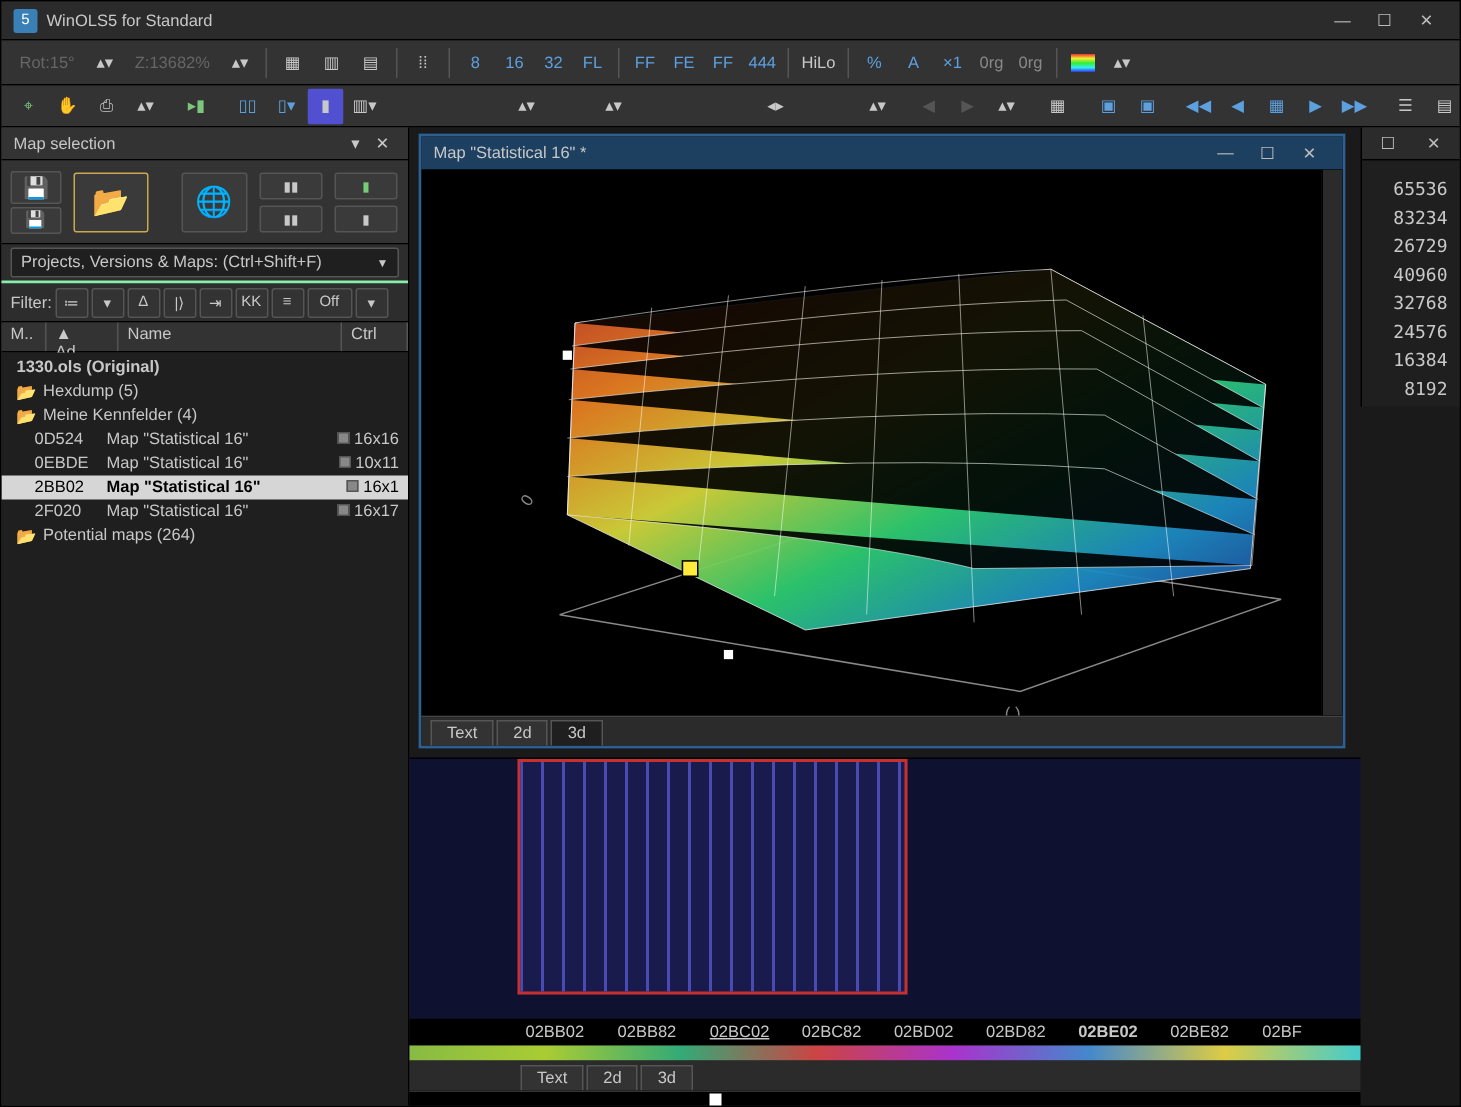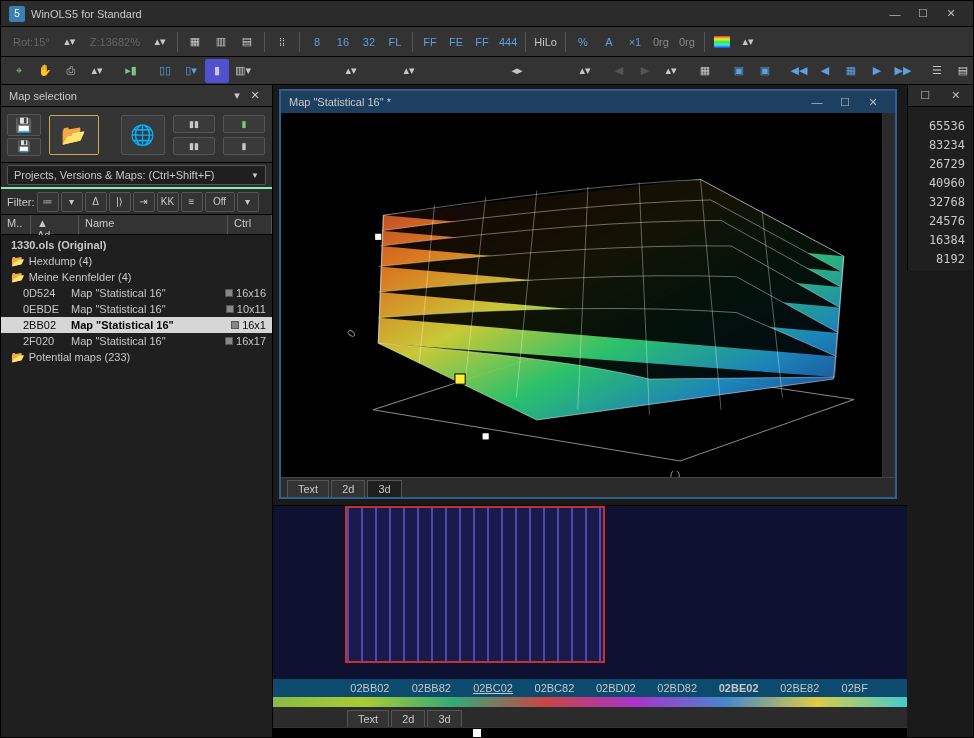--- a/index.html
+++ b/index.html
@@ -53,21 +53,21 @@
 .maptabs .tab{padding:2px 10px;background:#333;border:1px solid #555;border-bottom:none;margin-right:2px;font-size:11px}
 .maptabs .tab.act{background:#1f1f1f}
 .rightstrip{position:absolute;right:0;top:0;width:66px;background:#1f1f1f;border-left:1px solid #000;display:flex;flex-direction:column}
 .rightstrip .rtitle{height:22px;background:#2b2b2b;display:flex;align-items:center;justify-content:flex-end;gap:8px;padding:0 6px;border-bottom:1px solid #000}
 .rvals{flex:1;display:flex;flex-direction:column;padding-top:12px}
 .rvals div{height:19px;text-align:right;padding-right:8px;font-family:monospace;font-size:12px}
 .bottom{position:absolute;left:0;right:66px;top:420px;bottom:0;display:flex;flex-direction:column}
 .btop{flex:1;background:#0e1230;position:relative;border-top:1px solid #000}
 .redbox{position:absolute;left:72px;top:0;width:260px;bottom:16px;border:2px solid #c83030;background:rgba(50,50,140,0.3)}
 .redbox::before{content:"";position:absolute;inset:0;background:repeating-linear-gradient(90deg,#4a4ab0 0 2px,transparent 2px 14px)}
-.xaxis{height:18px;background:#0c4a6e;display:flex;align-items:center;padding:0 6px;gap:2px;font-family:monospace;font-size:11px;color:#6fa8dc;overflow:hidden}
+.xaxis{height:18px;background:#000000;display:flex;align-items:center;padding:0 6px;gap:2px;font-family:monospace;font-size:11px;color:#6fa8dc;overflow:hidden}
 .spectro{height:10px;background:linear-gradient(90deg,#8b4,#ac3,#3a7,#c44,#a3c,#48c,#dc4,#4cc)}
 .btabs{height:20px;background:#2b2b2b;display:flex;align-items:flex-end}
 .btabs .tab{padding:2px 10px;background:#333;border:1px solid #555;border-bottom:none;margin-right:2px;font-size:11px}
 .ministrip{height:10px;background:#000;border-top:1px solid #333;position:relative}
 .ministrip .mark{position:absolute;top:1px;width:8px;height:8px;background:#fff}
 .statusbar{height:22px;background:#14365a;display:flex;align-items:center;padding:0 8px;border-top:1px solid #000;color:#9ec7e8}
 .statusbar .sp{flex:1}
 .statusbar span{padding:0 10px}
 .scrollbar{width:14px;background:#2b2b2b;border-left:1px solid #000}
 .gradient-icon{width:16px;height:12px;background:linear-gradient(180deg,#e33,#ee3,#3e3,#3ee,#33e)}
@@ -227,21 +227,21 @@
       </div>
 
       <div class="tree" id="tree">
           <div class="trow">
             <span class="ind" style="width:0px"></span>
             <span style="font-weight:bold">1330.ols (Original)</span>
           </div>
           <div class="trow">
             <span class="ind" style="width:0px"></span>
             <span class="fold">📂</span>
-            <span>Hexdump (4)</span>
+            <span>Hexdump (5)</span>
           </div>
           <div class="trow">
             <span class="ind" style="width:0px"></span>
             <span class="fold">📂</span>
             <span>Meine Kennfelder (4)</span>
           </div>
           <div class="trow">
             <span class="ind" style="width:12px"></span>
             <span style="width:44px;display:inline-block">0D524</span>
             <span>Map "Statistical 16"</span>
@@ -261,21 +261,21 @@
           </div>
           <div class="trow">
             <span class="ind" style="width:12px"></span>
             <span style="width:44px;display:inline-block">2F020</span>
             <span>Map "Statistical 16"</span>
             <span style="margin-left:auto"><span class="sq"></span> 16x17</span>
           </div>
           <div class="trow">
             <span class="ind" style="width:0px"></span>
             <span class="fold">📂</span>
-            <span>Potential maps (233)</span>
+            <span>Potential maps (264)</span>
           </div>
         </div>
     </div>
 
     <div class="main">
 
       <div class="mapwin">
         <div class="mtitle">
           <span>Map "Statistical 16" *</span>
           <div class="sp"></div>

